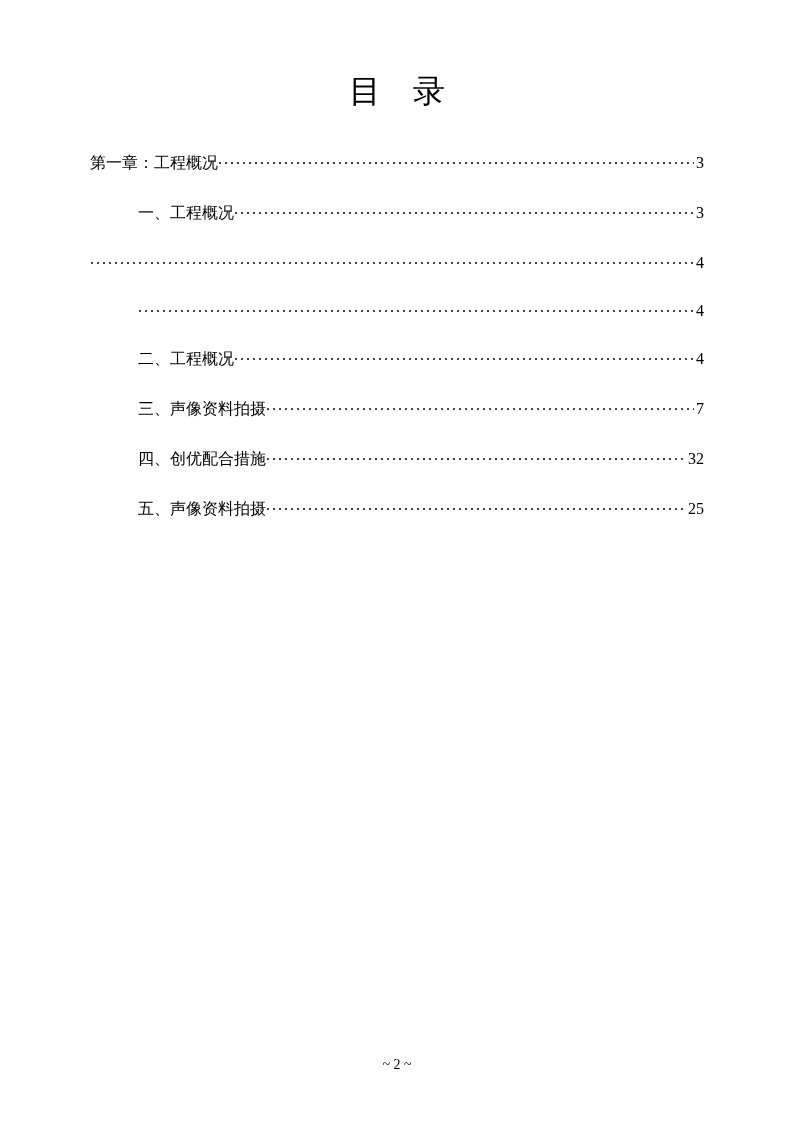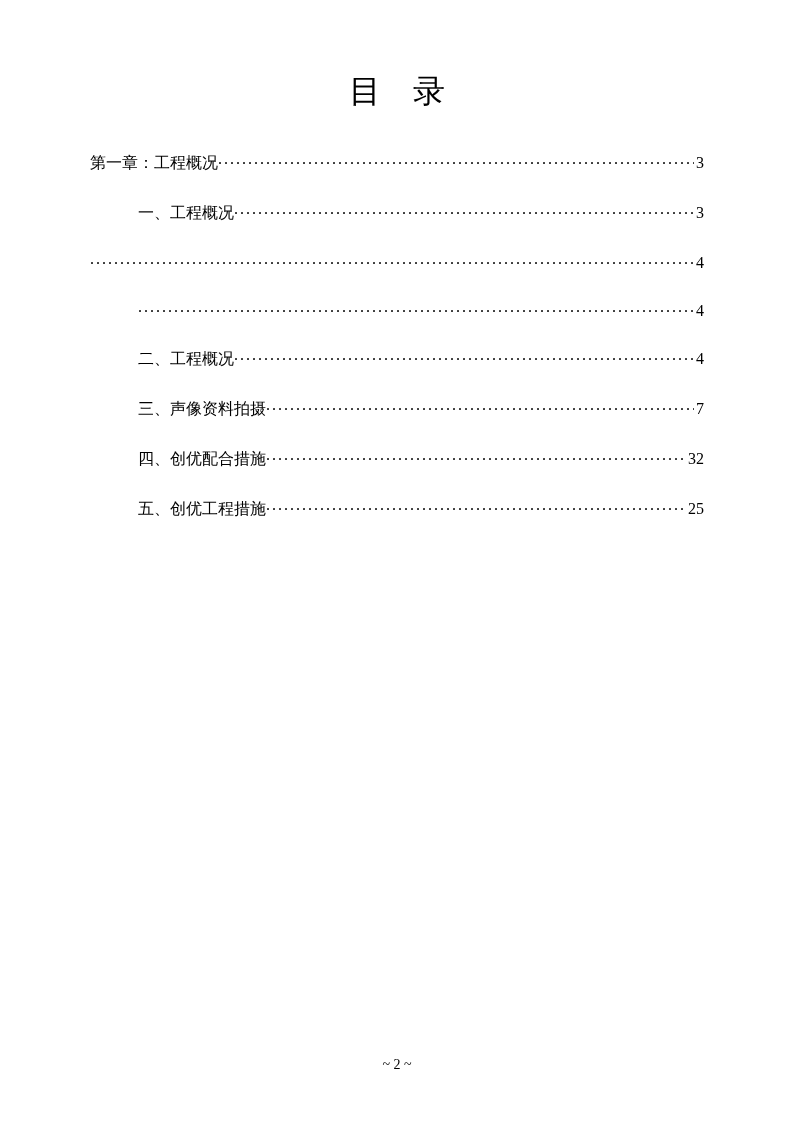--- a/index.html
+++ b/index.html
@@ -112,20 +112,20 @@
       <span class="toc-text">三、声像资料拍摄</span>
       <span class="toc-dots"></span>
       <span class="toc-page">7</span>
     </div>
     <div class="toc-line sub">
       <span class="toc-text">四、创优配合措施</span>
       <span class="toc-dots"></span>
       <span class="toc-page">32</span>
     </div>
     <div class="toc-line sub">
-      <span class="toc-text">五、创优工程措施</span>
+      <span class="toc-text">五、声像资料拍摄</span>
       <span class="toc-dots"></span>
       <span class="toc-page">25</span>
     </div>
   </div>
 
   <div class="page-number">~ 2 ~</div>
 </div>
 
 </body></html>

